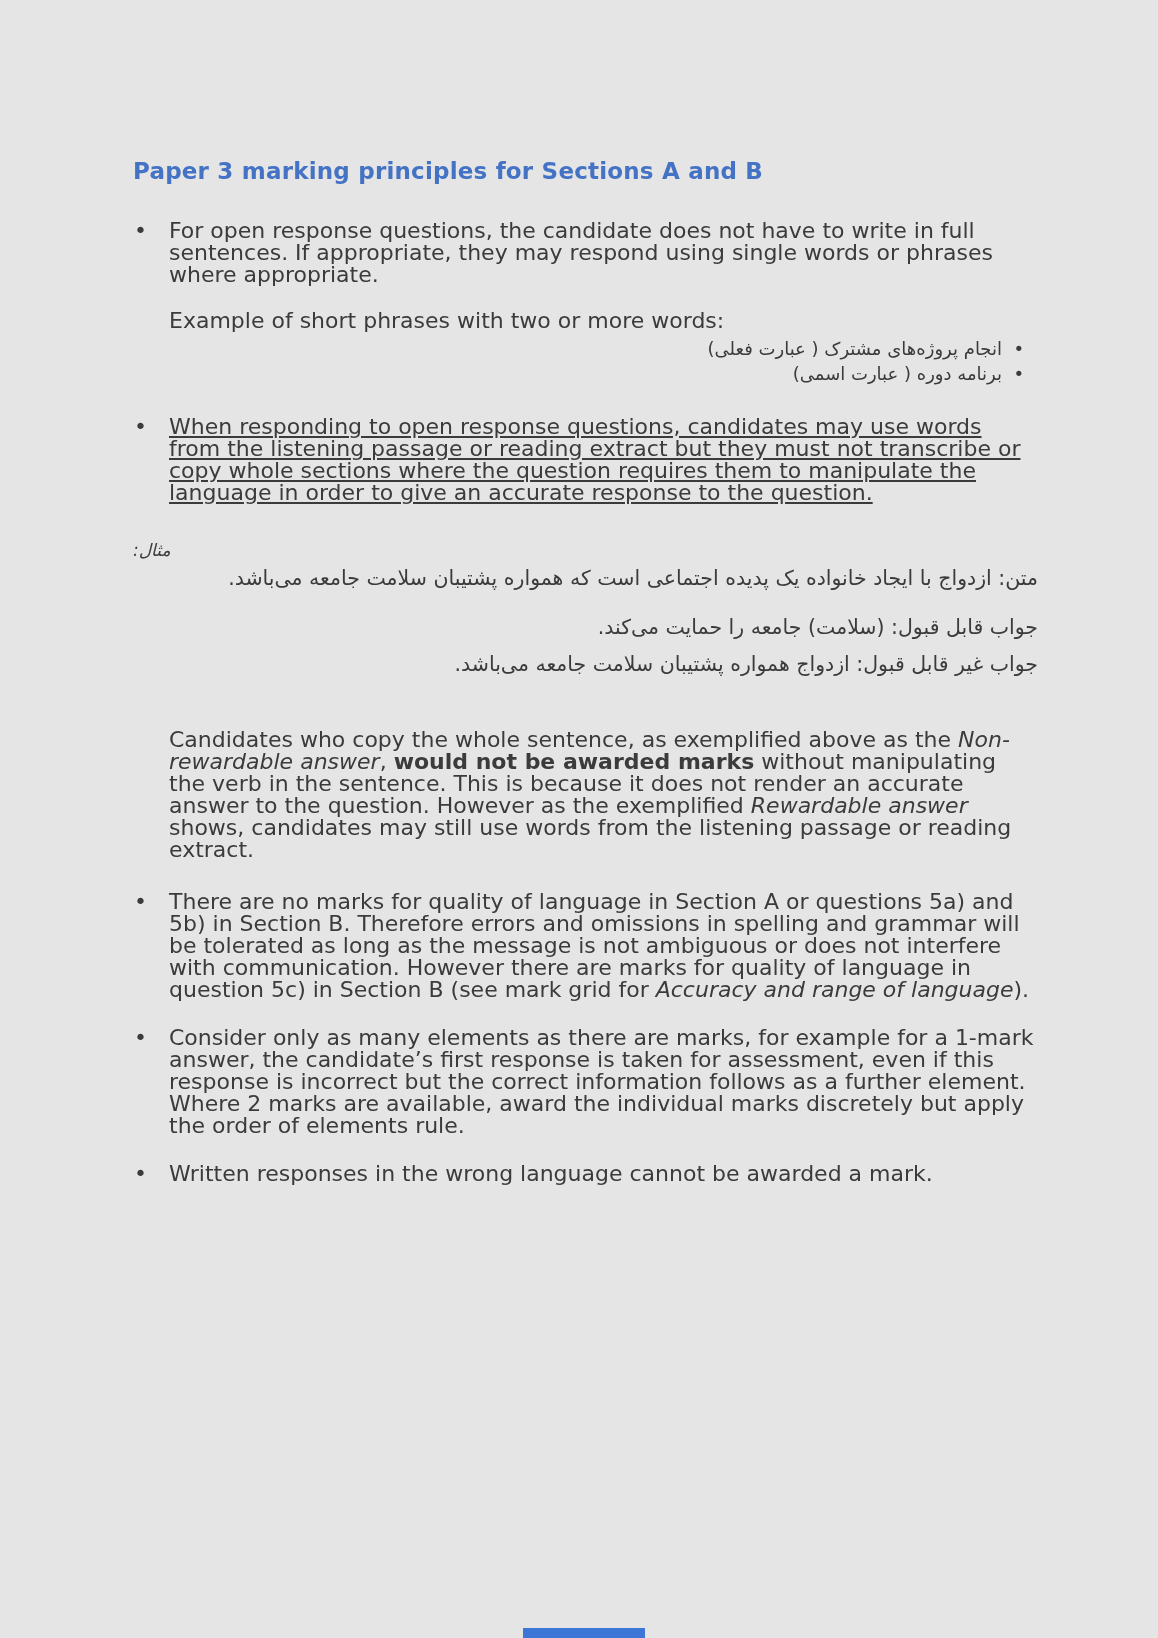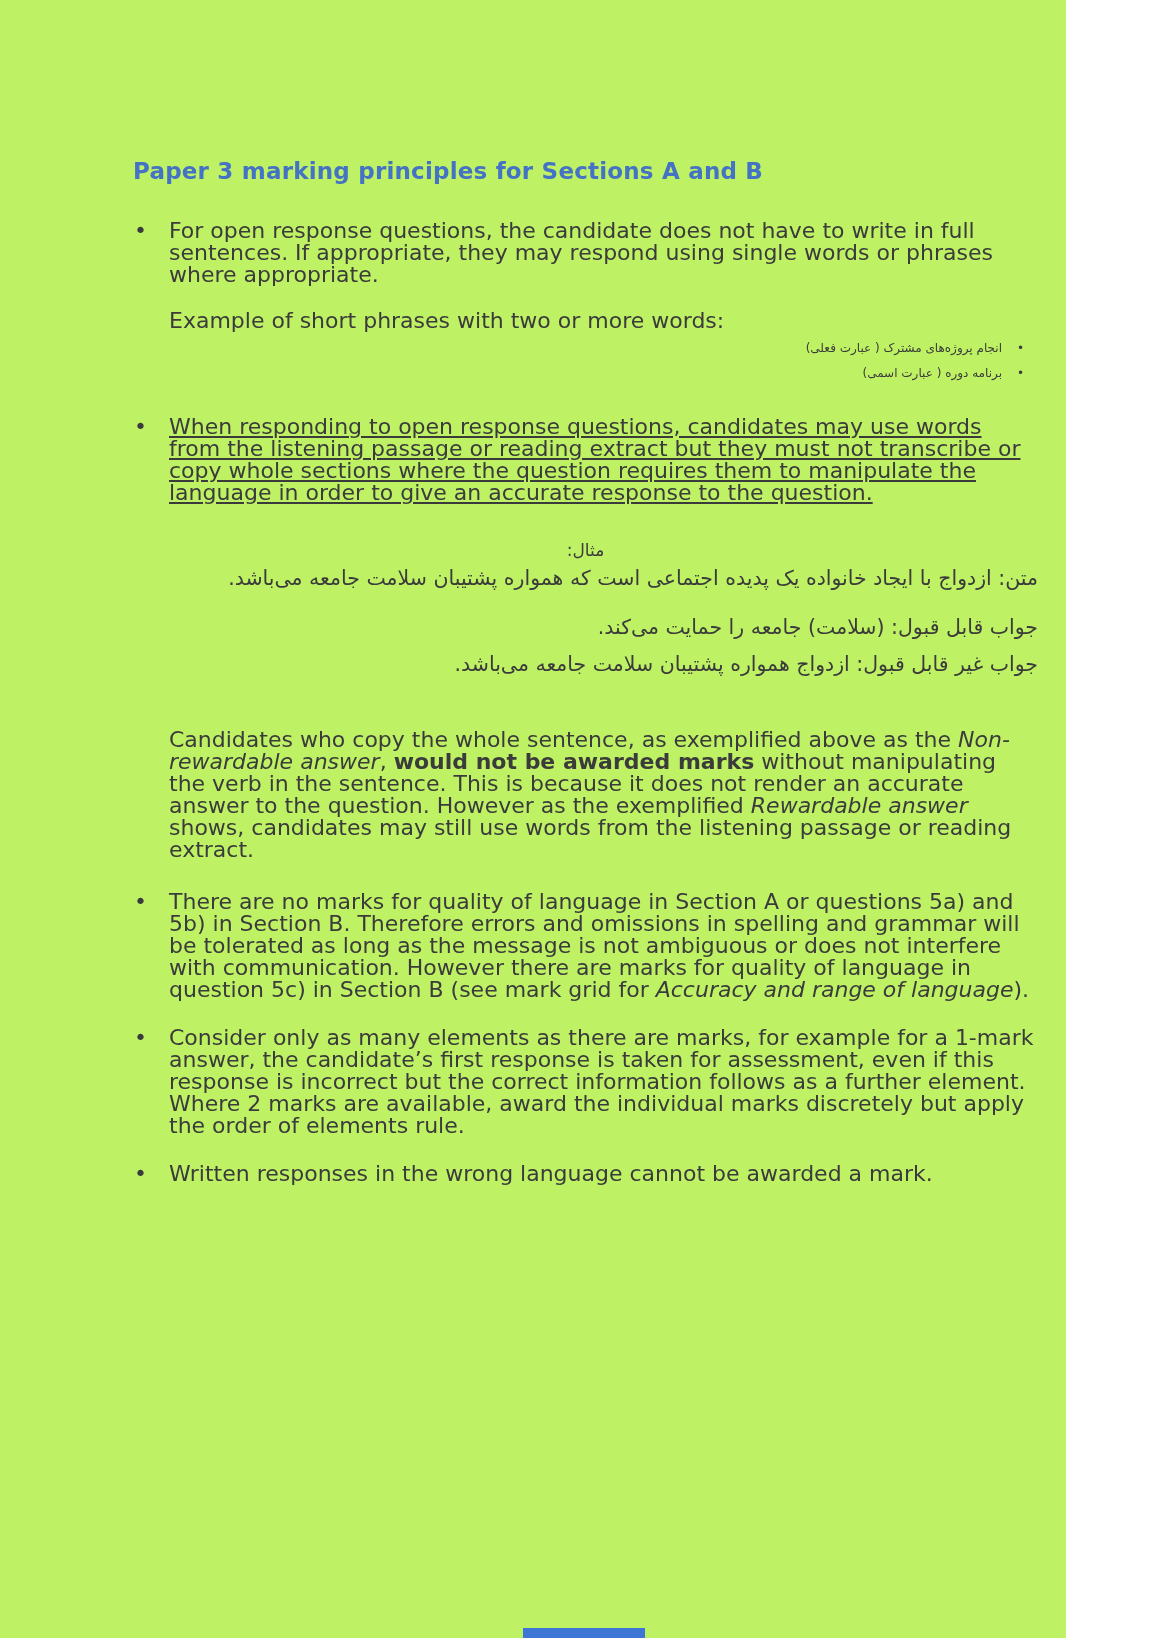--- a/index.html
+++ b/index.html
@@ -1,20 +1,20 @@
 <!DOCTYPE html>
 <html><head>
 <meta charset="utf-8">
 <style>
   html, body { margin: 0; padding: 0; background: #ffffff; }
   .page {
     position: relative;
-    width: 1066px;
+    width: 1158px;
     height: 1638px;
-    background: #bef264;
+    background: #e5e5e5;
     overflow: hidden;
     font-family: "DejaVu Sans", "Liberation Sans", sans-serif;
     color: #3b3b3b;
   }
   .content {
     position: absolute;
     left: 133px;
     top: 158px;
     width: 905px;
   }
@@ -36,37 +36,38 @@
     content: "\2022";
     position: absolute;
     left: 1px;
     top: 0;
   }
   .en-bullets li:last-child { margin-bottom: 0; }
   .example-intro { margin: 24px 0 4px 36px; }
   .fa-bullets {
     direction: rtl;
     text-align: right;
-    font-size: 12px;
+    font-size: 18px;
     line-height: 25px;
     margin: 2px 12px 0 0;
   }
   .fa-bullets li { position: relative; padding-right: 24px; }
   .fa-bullets li::before {
     content: "\2022";
     position: absolute;
     right: 2px;
     top: 0;
   }
   .mid-bullets { margin-top: 30px; text-decoration: underline; }
   .fa-label {
     direction: rtl;
-    text-align: center;
+    text-align: left;
     font-size: 17px;
     margin: 36px 0 0 0;
+    font-style: italic;
   }
   .fa-example {
     direction: rtl;
     text-align: right;
     margin-top: 0;
     font-size: 20.5px;
   }
   .fa-example p { margin: 0; line-height: 37px; }
   .fa-example .first-line { margin-bottom: 12px; }
   .plain-para { margin: 46px 0 0 36px; }

